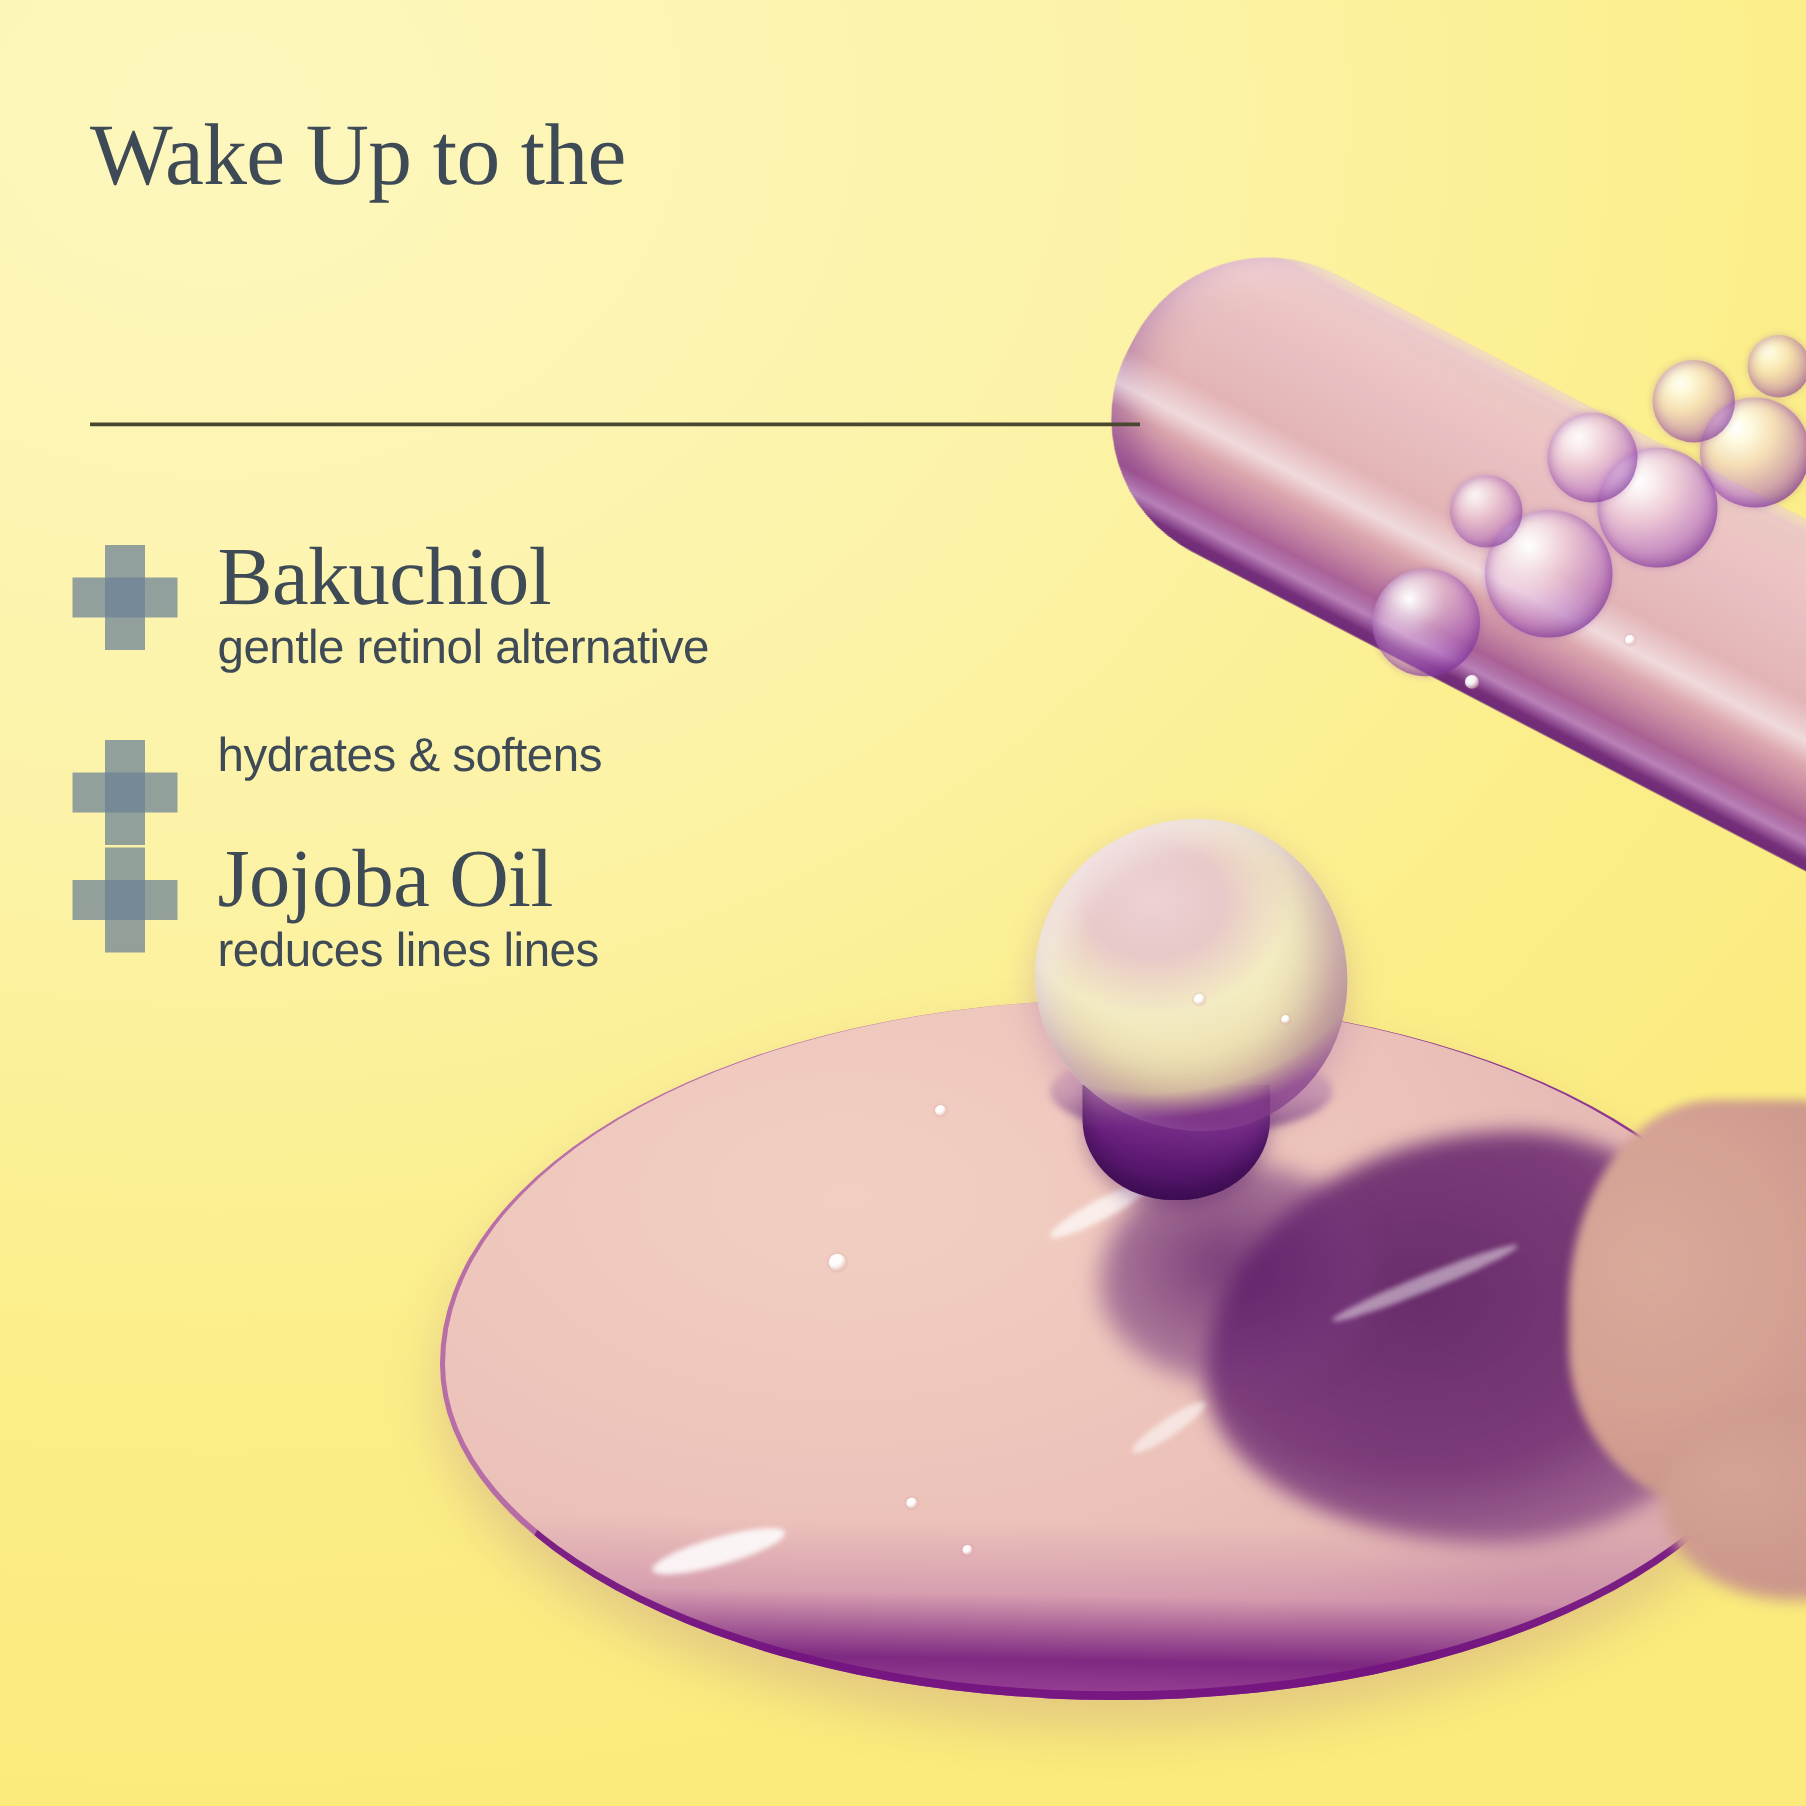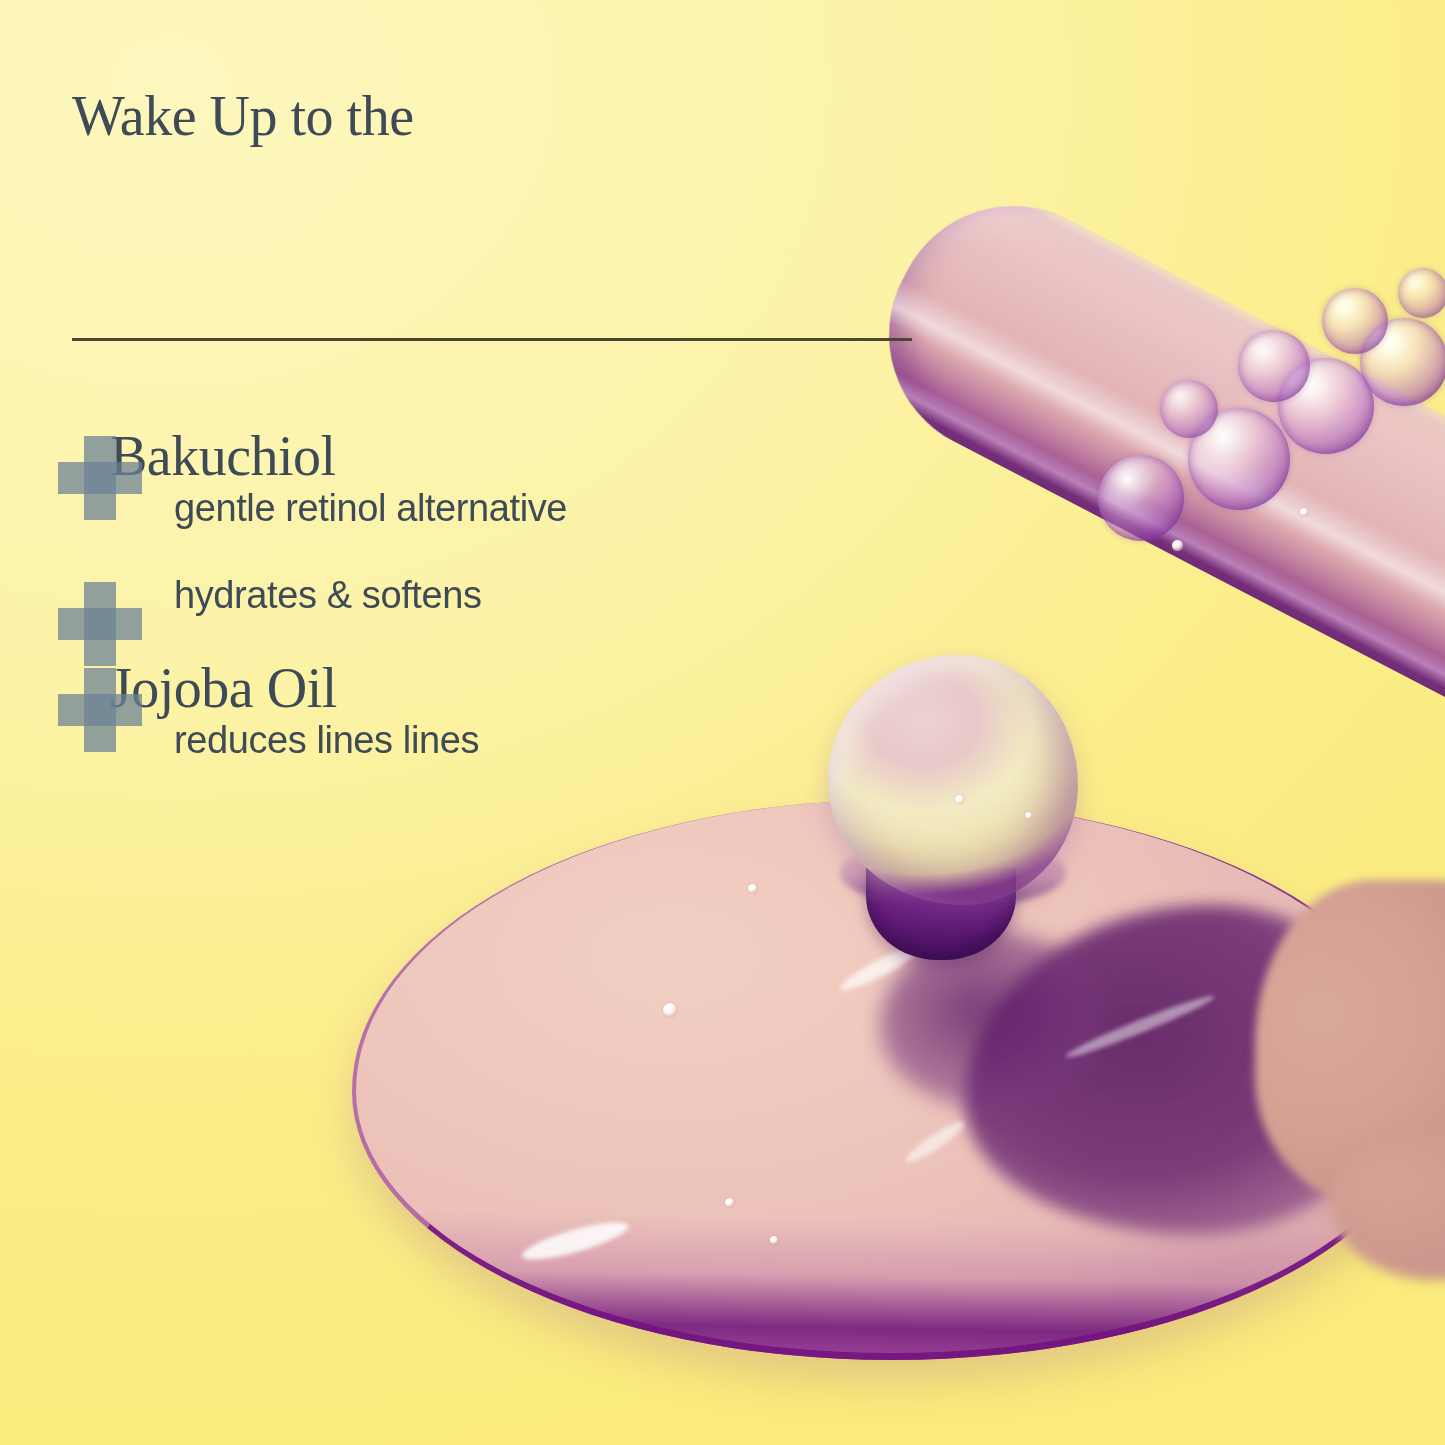--- a/index.html
+++ b/index.html
@@ -135,21 +135,21 @@
     background:radial-gradient(ellipse at 30% 35%, #D5A396 0%, #CB968B 70%, #BE8880 100%);
     filter:blur(6px);
   }
 
   
   .text-layer{position:absolute;inset:0;}
   .headline{
     position:absolute;left:72px;top:86px;
     width:900px;
     font-family:"Liberation Serif", serif;
-    font-size:56px;line-height:1.10;
+    font-size:70px;line-height:1.10;
     letter-spacing:-0.5px;
     color:#3E4A56;
   }
   .divider{
     position:absolute;left:72px;top:338px;width:840px;height:3px;
     background:#4A4730;
   }
   .bullets{position:absolute;left:58px;top:428px;width:960px;}
   .bullet{position:relative;margin-bottom:44px;}
   .plus{
@@ -157,23 +157,23 @@
   }
   .plus-h{
     position:absolute;left:0;top:26px;width:84px;height:32px;
     background:rgba(106,128,150,.72);
   }
   .plus-v{
     position:absolute;left:26px;top:0;width:32px;height:84px;
     background:rgba(106,128,150,.72);
   }
   .name{
-    margin:0 0 2px 52px;
+    margin:0 0 2px 116px;
     font-family:"Liberation Serif", serif;
-    font-size:56px;line-height:1.02;
+    font-size:66px;line-height:1.02;
     color:#3E4A56;
     letter-spacing:-0.5px;
   }
   .desc{
     margin:0 0 0 116px;
     font-family:"Liberation Sans", sans-serif;
     font-size:38px;line-height:1.12;
     color:#3E4A56;
     letter-spacing:-0.4px;
   }

